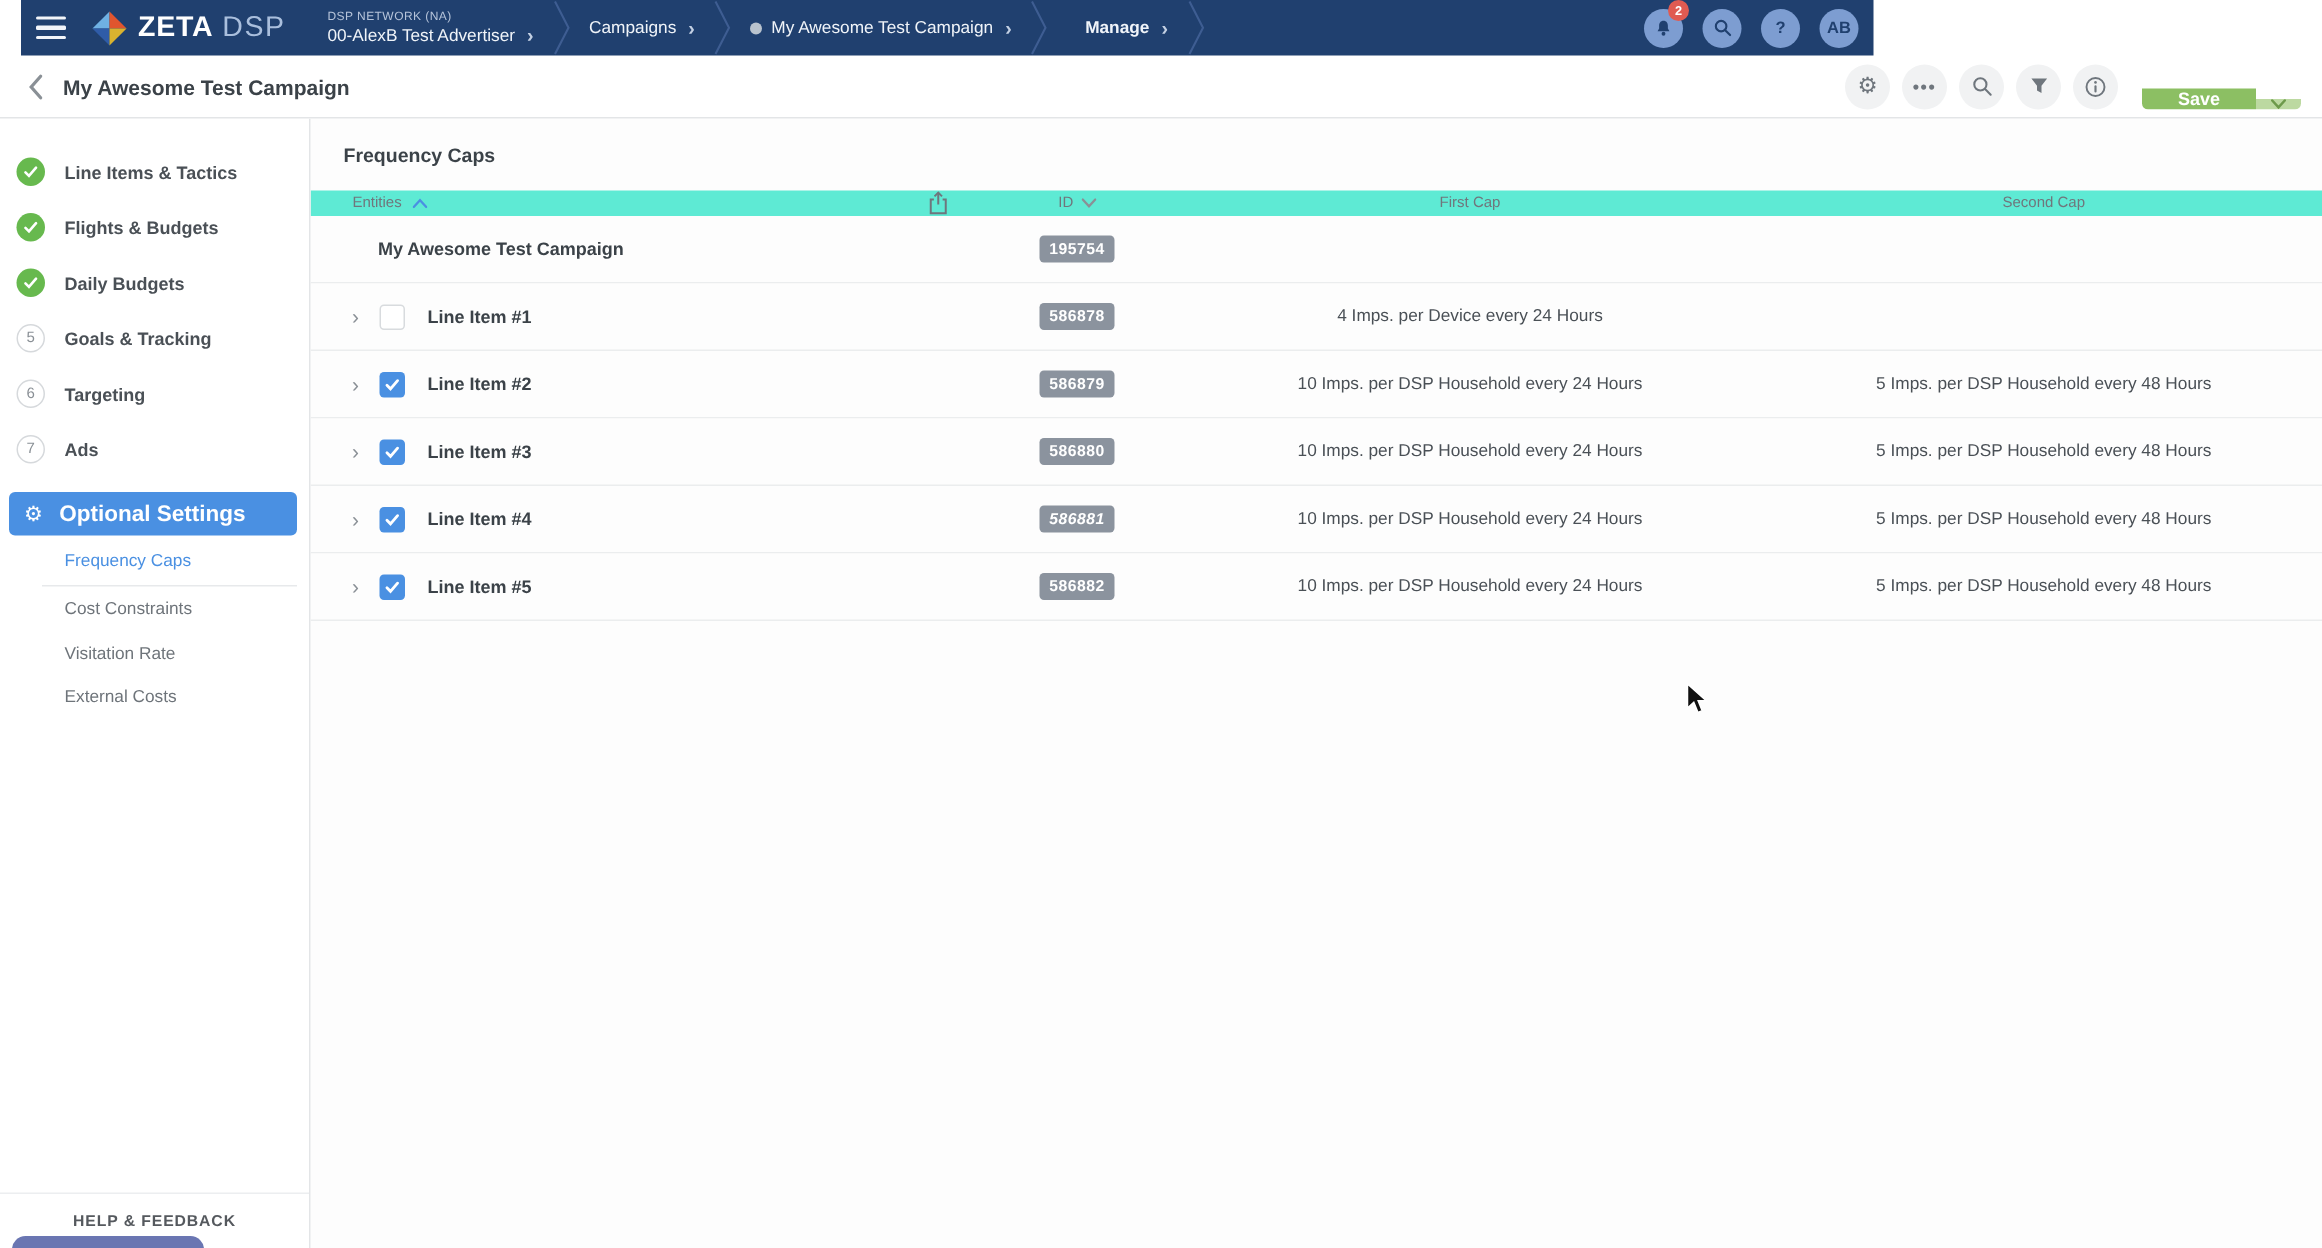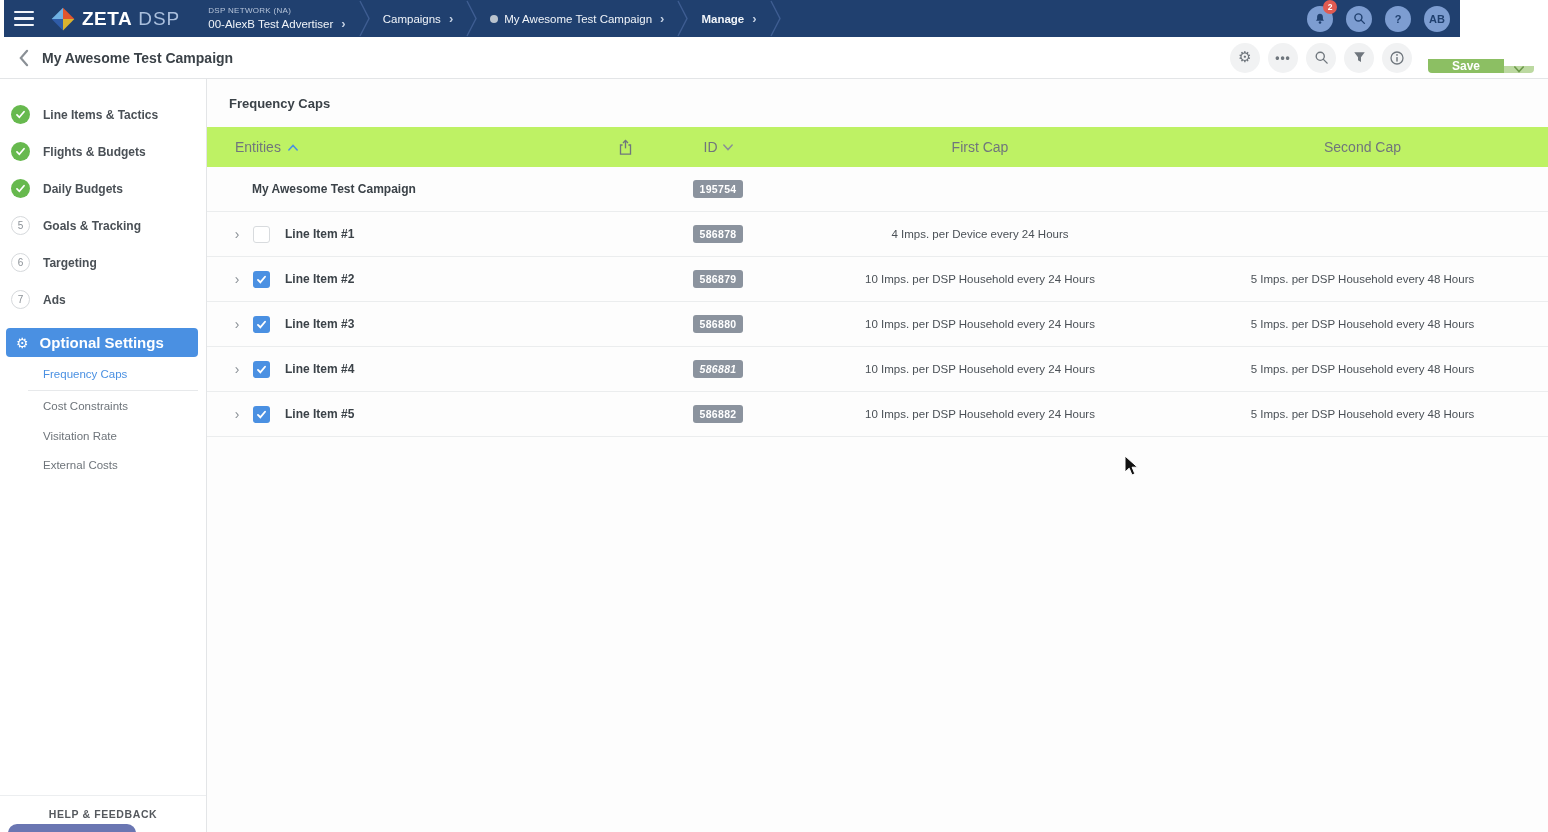--- a/index.html
+++ b/index.html
@@ -1,30 +1,30 @@
 <!DOCTYPE html>
 <html><head>
 <meta charset="utf-8">
 <style>
   * { box-sizing: border-box; margin: 0; padding: 0; }
   html,body { width:1548px; height:832px; overflow:hidden; }
   body { font-family:"Liberation Sans", sans-serif; background:#ffffff; position:relative; }
 
   
-  .topnav { position:absolute; top:0; left:4px; width:1456px; height:37px; background:#20406f; display:flex; align-items:center; z-index:30; }
+  .topnav { position:absolute; top:0; left:14px; width:1235px; height:37px; background:#20406f; display:flex; align-items:center; z-index:30; }
   .hamburger { width:38px; height:37px; display:flex; flex-direction:column; justify-content:center; gap:4px; padding-left:10px; cursor:pointer; }
   .hamburger span { display:block; width:20px; height:2.6px; background:#f2f5fa; border-radius:1px; }
   .logo { display:flex; align-items:center; gap:6px; padding:0 16px 0 8px; cursor:pointer; }
   .logo-text { color:#ffffff; font-size:19px; font-weight:bold; letter-spacing:0.5px; }
   .logo-suffix { color:#aabfdd; font-size:19px; font-weight:normal; letter-spacing:1px; }
   .breadcrumbs { display:flex; align-items:stretch; height:37px; flex:1; min-width:0; }
   .crumb { display:flex; flex-direction:column; justify-content:center; padding:0 12px; cursor:pointer; }
   .crumb-eyebrow { color:#b6c4da; font-size:8px; letter-spacing:0.3px; margin-bottom:1px; }
   .crumb-row { display:flex; align-items:center; gap:6px; color:#f0f4f9; font-size:11.5px; }
-  .crumb.bold .crumb-row { font-weight:bold; }
+  .crumb.bold .crumb-row { font-weight:bold;margin-left:12px; }
   .crumb-dot { width:8px; height:8px; border-radius:50%; background:#b9c3ce; }
   .crumb-chevron { color:#c3d0e3; font-size:13px; font-weight:bold; margin-left:2px; }
   .crumb-sep { display:flex; align-items:center; }
   .nav-actions { display:flex; align-items:center; gap:13px; padding-right:10px; }
   .nav-circle { width:26px; height:26px; border-radius:50%; background:#7d9dd1; display:flex; align-items:center; justify-content:center; position:relative; cursor:pointer; color:#20406f; font-weight:bold; font-size:11px; }
   .nav-badge { position:absolute; top:-6px; right:-4px; min-width:14px; height:14px; border-radius:7px; background:#e05b52; color:#fff; font-size:8.5px; font-weight:bold; display:flex; align-items:center; justify-content:center; padding:0 3px; }
 
   
   .toolbar { position:absolute; top:37px; left:0; width:1548px; height:42px; background:#ffffff; border-bottom:1px solid #e3e5e7; display:flex; align-items:center; z-index:20; }
   .back-btn { width:30px; height:30px; margin-left:8px; display:flex; align-items:center; justify-content:center; cursor:pointer; }
@@ -52,21 +52,21 @@
   .subitem.active { color:#4a90e2; }
   .sub-divider { height:1px; background:#e7e9eb; margin:1px 8px 1px 28px; }
   .help-area { position:absolute; bottom:0; left:0; width:100%; height:37px; border-top:1px solid #eceef0; display:flex; align-items:center; justify-content:center; }
   .help-label { font-size:10.5px; font-weight:bold; letter-spacing:0.6px; color:#55595e; }
   .chat-pill { position:absolute; bottom:-10px; left:8px; width:128px; height:18px; border-radius:10px; background:#6a76b2; }
 
   
   .main { position:absolute; top:79px; left:207px; width:1341px; height:753px; background:#fdfdfd; }
   .main-heading { height:48px; display:flex; align-items:center; padding-left:22px; font-size:13px; font-weight:bold; color:#3b4248; }
   .t-grid { display:grid; grid-template-columns:390px 56px 130px 394px 1fr; align-items:center; }
-  .t-header { height:40px; background:#bef264; color:#70767c; font-size:14px; }
+  .t-header { height:17px; background:#5eead4; color:#70767c; font-size:10px; }
   .th-entities { display:flex; align-items:center; gap:7px; padding-left:28px; cursor:pointer; }
   .th-center { display:flex; align-items:center; justify-content:center; gap:5px; cursor:pointer; }
   .t-row { height:45px; border-bottom:1px solid #ebedee; background:#fdfdfd; }
   .cell-entities { display:flex; align-items:center; }
   .row-chevron { width:16px; margin-left:22px; color:#8a9096; font-size:14px; text-align:center; cursor:pointer; flex:none; }
   .checkbox { width:17px; height:17px; border-radius:3px; margin-left:8px; flex:none; cursor:pointer; display:flex; align-items:center; justify-content:center; }
   .checkbox.checked { background:#4a90e2; }
   .checkbox.unchecked { background:#ffffff; border:1px solid #d8dbde; }
   .row-name { font-size:12px; font-weight:bold; color:#3b4248; margin-left:15px; white-space:nowrap; }
   .row-name.campaign { margin-left:45px; }

